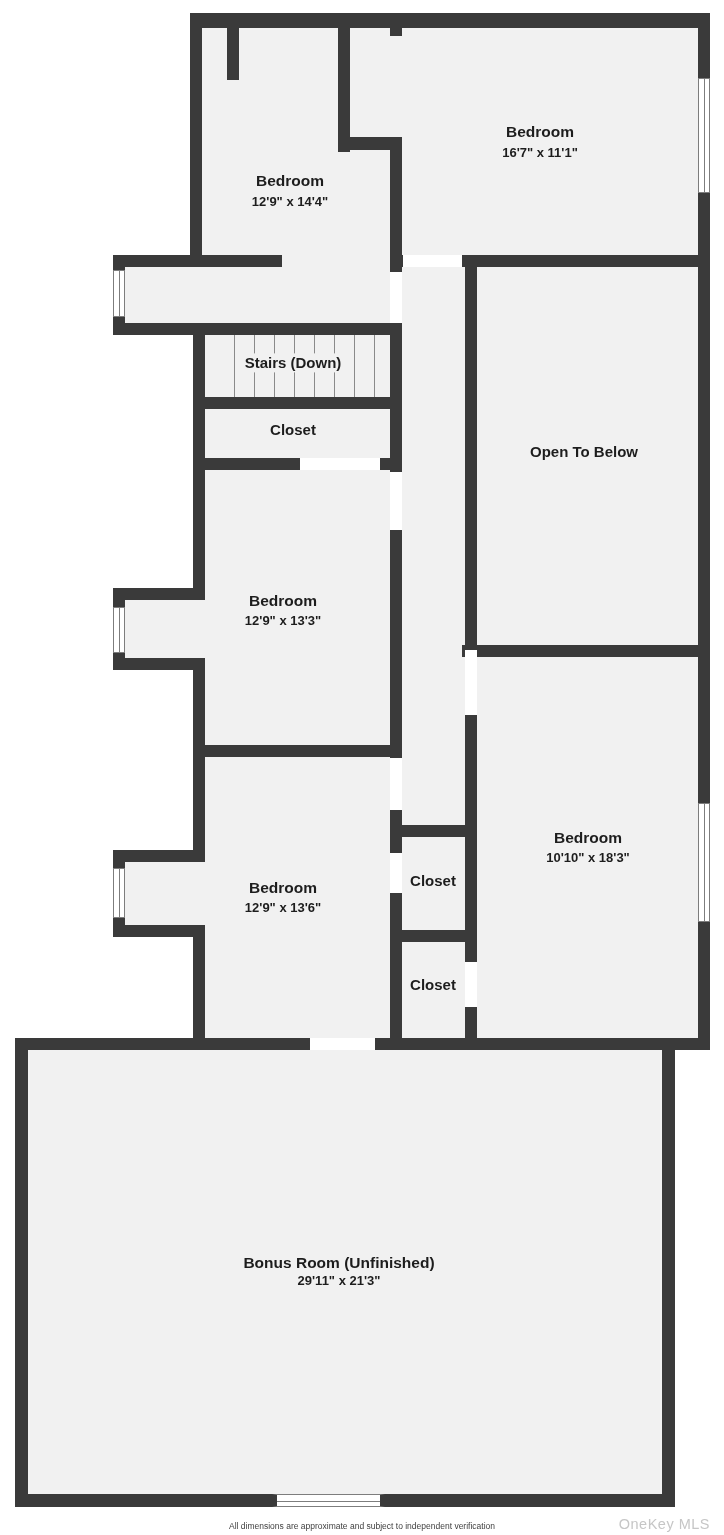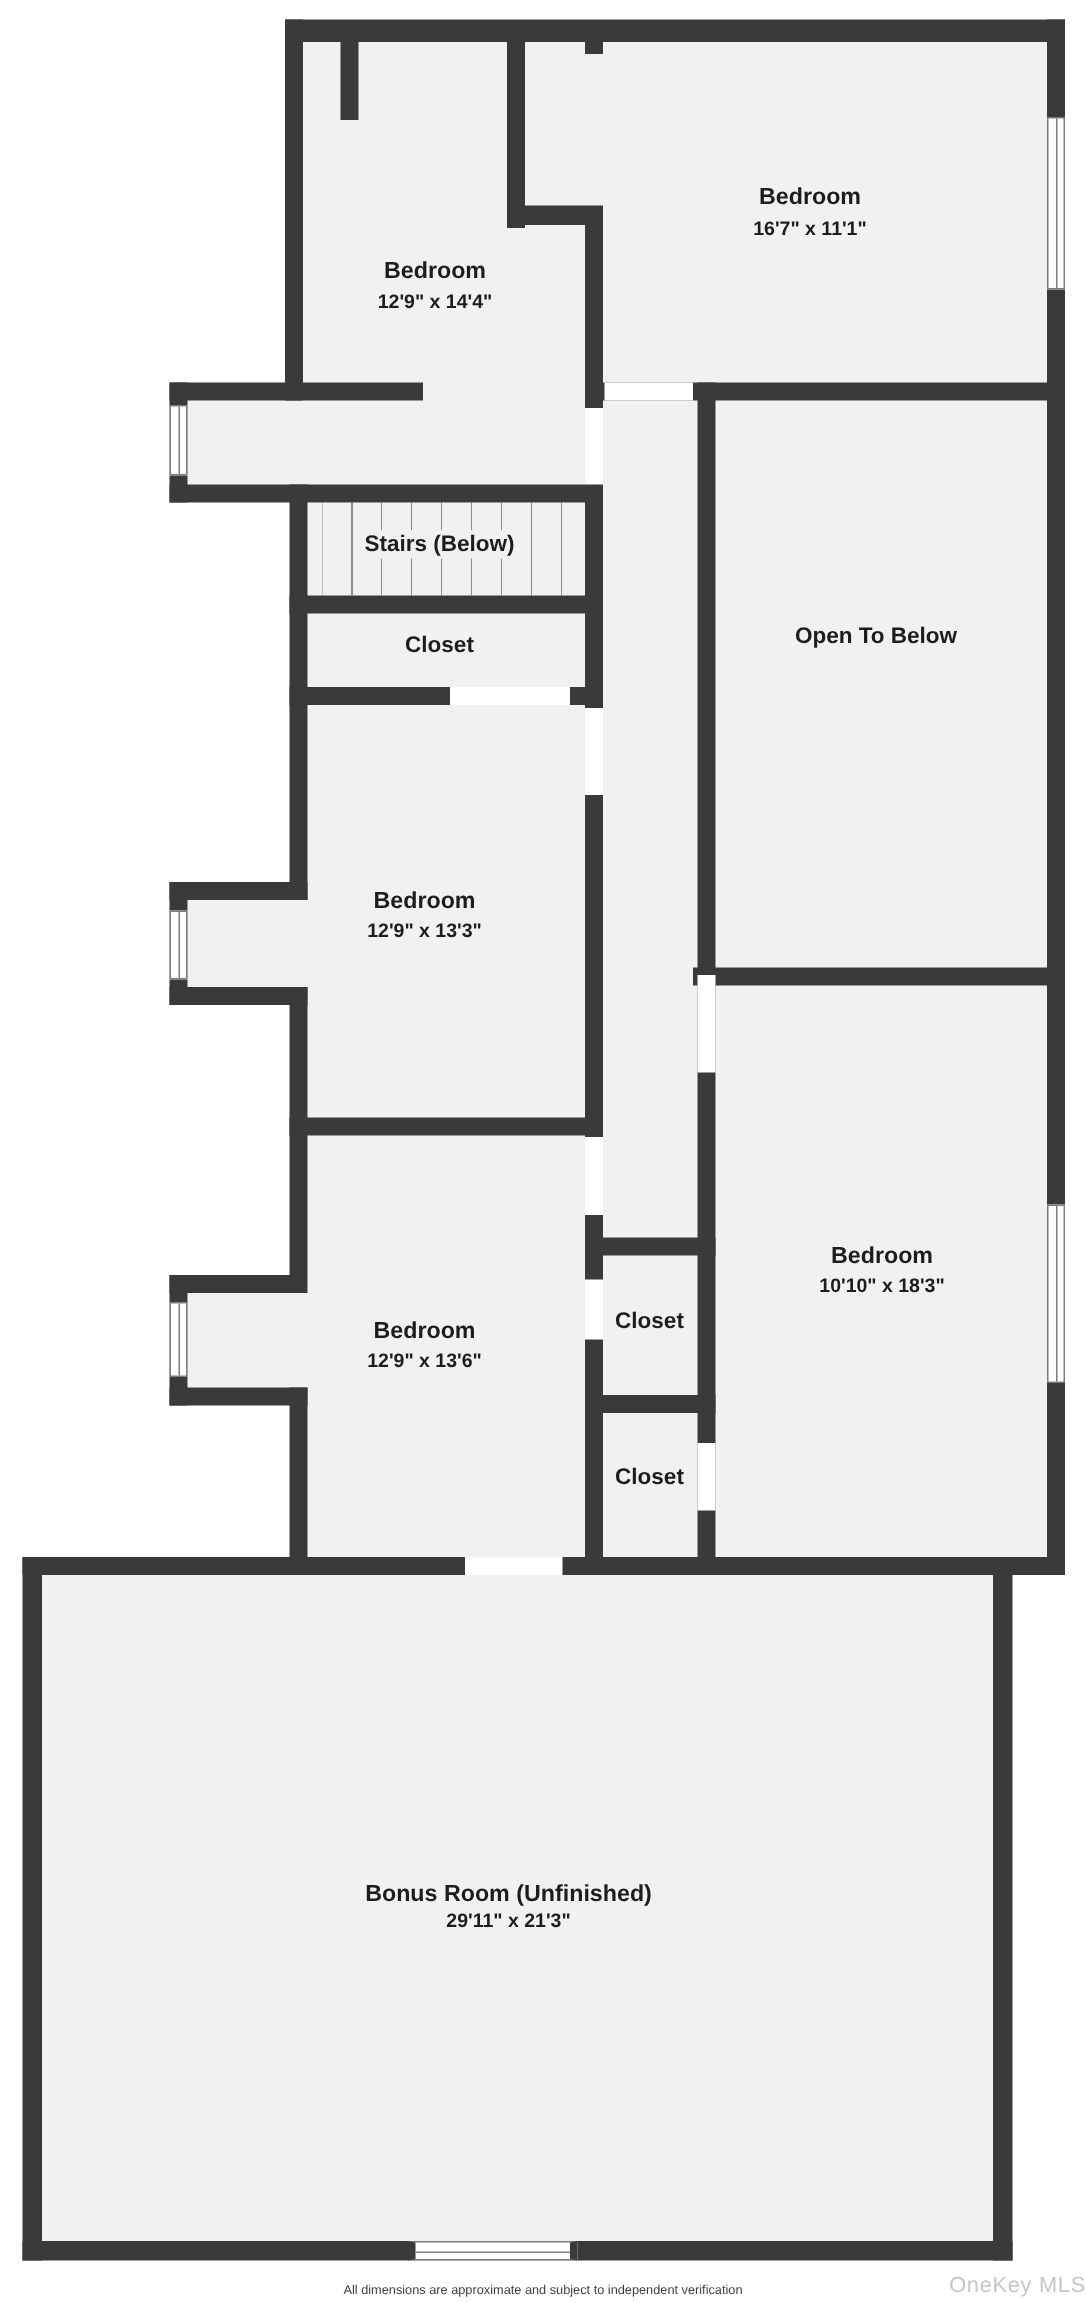--- a/index.html
+++ b/index.html
@@ -26,21 +26,21 @@
   }
   .room-name{font-size:15.5px;}
   .room-dims{font-size:13px;}
   .small-name{font-size:15px;}
   .stairs-lbl{background:#f1f1f1;padding:1px 5px;}
   .footer-note{
     position:absolute;left:362px;top:1526px;transform:translate(-50%,-50%);
     font-size:8.5px;color:#3f3f3f;font-weight:normal;white-space:nowrap;
   }
   .watermark{
-    position:absolute;right:0;top:1516px;
+    position:absolute;right:14px;top:1516px;
     font-size:14.5px;color:#c6c6c6;letter-spacing:0.5px;white-space:nowrap;
   }
 </style>
 </head>
 <body>
 
 <div id="plan">
 
   <div class="f" style="left:202px;top:28px;width:200px;height:239px;"></div>
   <div class="f" style="left:402px;top:28px;width:296px;height:227px;"></div>
@@ -121,24 +121,24 @@
   <div class="win win-h win-caps" style="left:272px;top:1494px;width:113px;height:13px;">
       <div class="mull"></div>
     </div>
 
   <div class="lbl room-name" style="left:290px;top:181px;">Bedroom</div>
   <div class="lbl room-dims" style="left:290px;top:202px;">12'9" x 14'4"</div>
 
   <div class="lbl room-name" style="left:540px;top:132px;">Bedroom</div>
   <div class="lbl room-dims" style="left:540px;top:153px;">16'7" x 11'1"</div>
 
-  <div class="lbl small-name stairs-lbl" style="left:293px;top:363px;">Stairs (Below)</div>
+  <div class="lbl small-name stairs-lbl" style="left:293px;top:363px;">Stairs (Down)</div>
   <div class="lbl small-name" style="left:293px;top:430px;">Closet</div>
 
-  <div class="lbl small-name" style="left:584px;top:424px;">Open To Below</div>
+  <div class="lbl small-name" style="left:584px;top:452px;">Open To Below</div>
 
   <div class="lbl room-name" style="left:283px;top:601px;">Bedroom</div>
   <div class="lbl room-dims" style="left:283px;top:621px;">12'9" x 13'3"</div>
 
   <div class="lbl room-name" style="left:283px;top:888px;">Bedroom</div>
   <div class="lbl room-dims" style="left:283px;top:908px;">12'9" x 13'6"</div>
 
   <div class="lbl small-name" style="left:433px;top:881px;">Closet</div>
   <div class="lbl small-name" style="left:433px;top:985px;">Closet</div>
 

